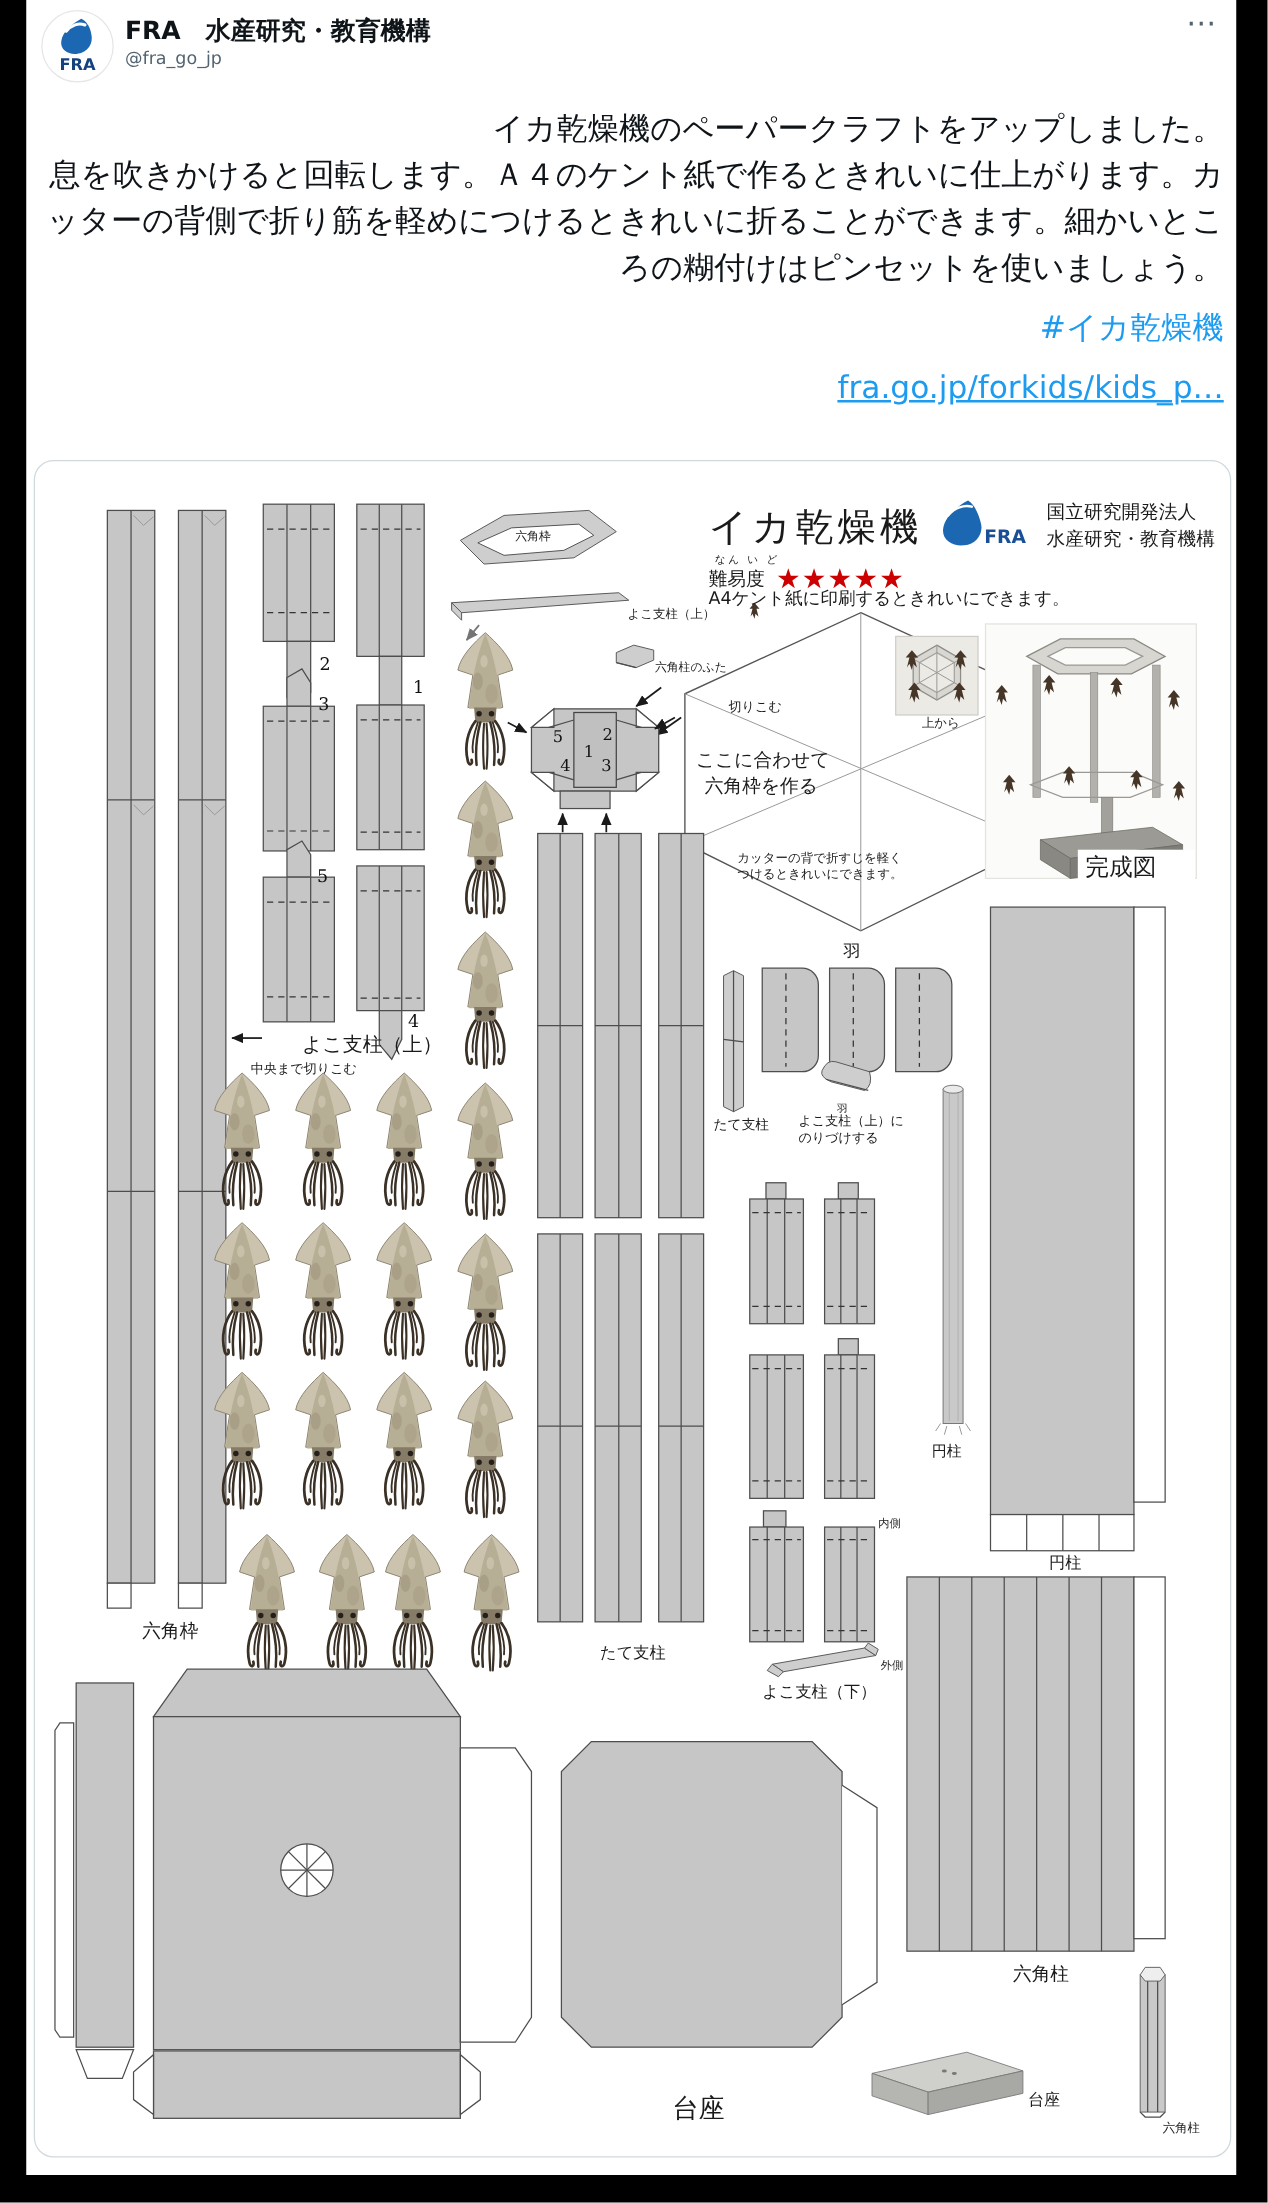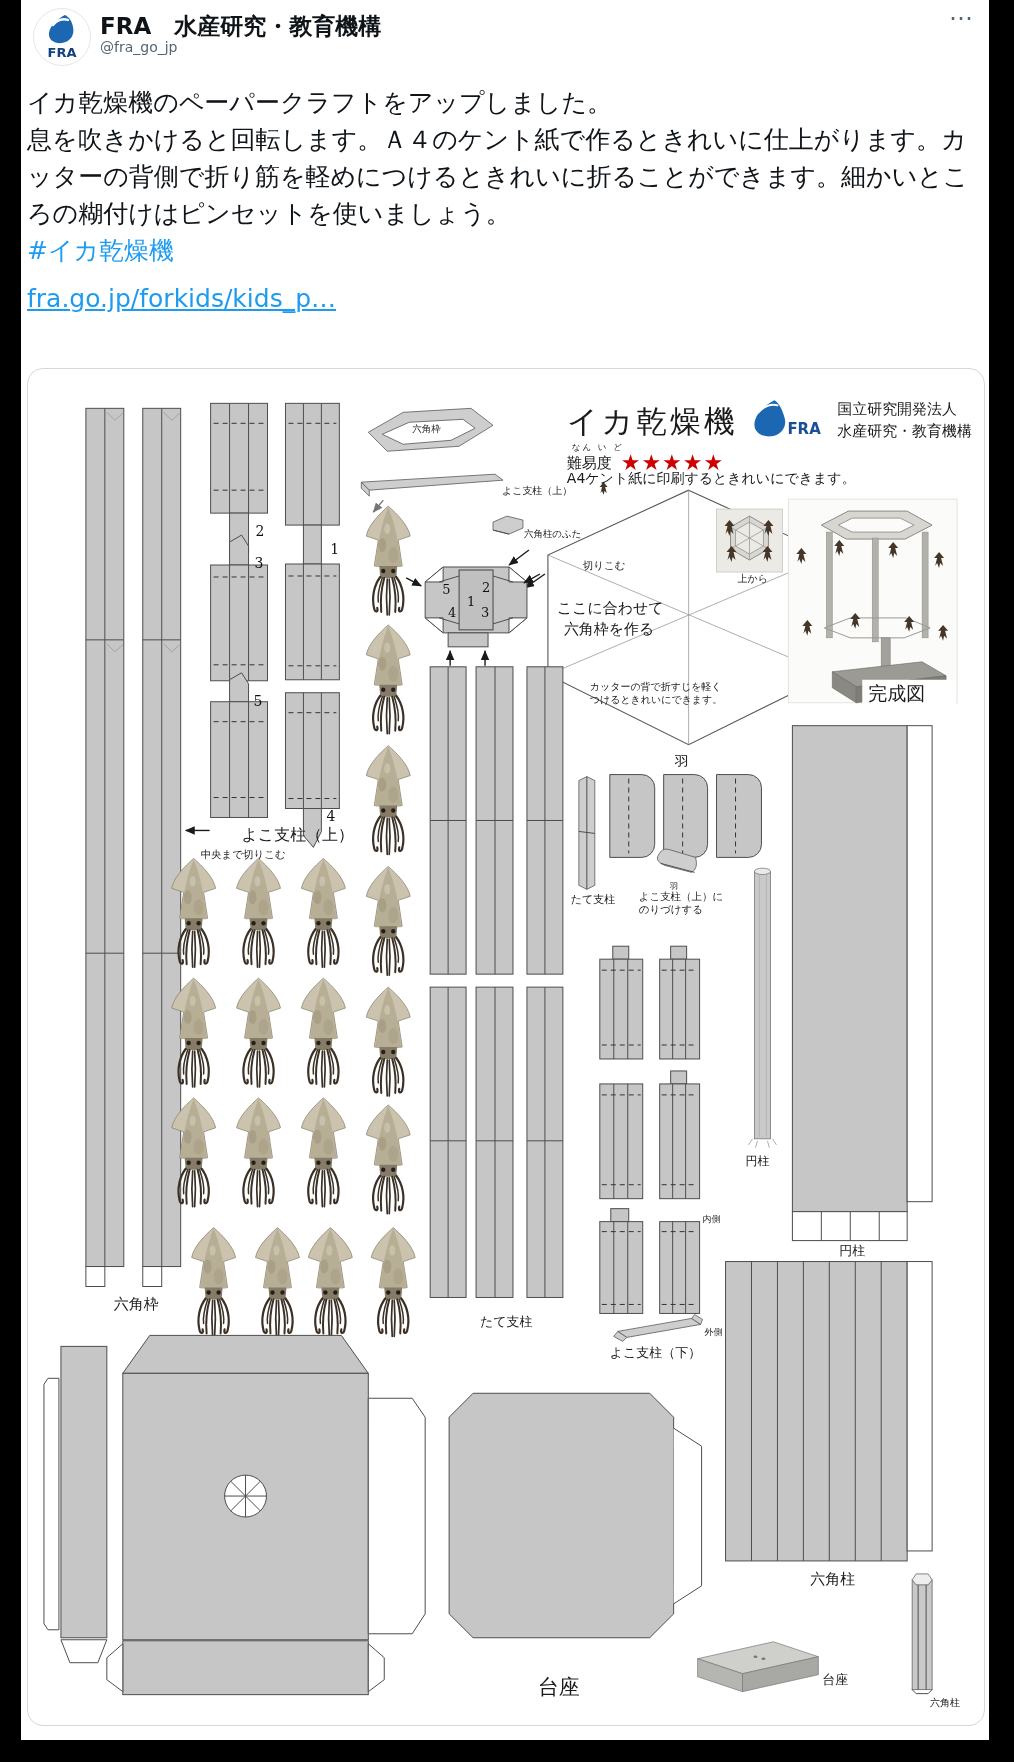--- a/index.html
+++ b/index.html
@@ -3,28 +3,28 @@
 <meta charset="utf-8">
 <style>
   html,body{margin:0;padding:0;}
   body{width:1014px;height:1762px;background:#000;position:relative;
        font-family:"DejaVu Sans",sans-serif;}
   .card{position:absolute;left:21px;top:0;width:968px;height:1740px;background:#fff;}
   .avatar{position:absolute;left:12px;top:8px;width:56px;height:56px;border-radius:50%;
           border:1px solid #e6e6e6;background:#fff;text-align:center;cursor:pointer;}
   .avatar svg{display:block;margin:4px auto 0;}
   .avatar .fra-txt{display:block;font-weight:bold;font-size:13px;color:#14427f;margin-top:-2px;}
-  .disp-name{position:absolute;left:79px;top:11px;font-size:23px;font-weight:700;color:#0f1419;cursor:pointer;}
+  .disp-name{position:absolute;left:79px;top:11px;font-size:20px;font-weight:700;color:#0f1419;cursor:pointer;}
   .handle{position:absolute;left:79px;top:39px;font-size:14px;color:#536471;}
   .more{position:absolute;right:14px;top:4px;font-size:24px;color:#536471;cursor:pointer;letter-spacing:2px;}
   .tweet-body{position:absolute;left:6px;top:84px;width:952px;color:#0f1419;
-              font-size:25px;line-height:37px;}
+              font-size:25px;line-height:37px;text-align:right;}
   .tweet-body p{margin:0;}
   .tw-link{color:#1d9bf0;text-decoration:none;display:block;cursor:pointer;}
-  .hashtag{}
+  .hashtag{margin-top:11px;}
   .url{margin-top:11px;text-decoration:underline;}
   .media{position:absolute;left:6px;top:368px;width:956px;height:1356px;background:#fff;
          border:1px solid #cfd9de;border-radius:16px;overflow:hidden;cursor:pointer;}
   .media svg{display:block;}
   
   .pc{fill:#c6c6c6;stroke:#4d4d4d;stroke-width:1;}
   .pc2{fill:#cecece;stroke:#5a5a5a;stroke-width:0.8;}
   .wt{fill:#ffffff;stroke:#4d4d4d;stroke-width:1;}
   .ln{stroke:#4d4d4d;stroke-width:1;fill:none;}
   .dash{stroke:#333;stroke-width:1;fill:none;stroke-dasharray:5 4;}

